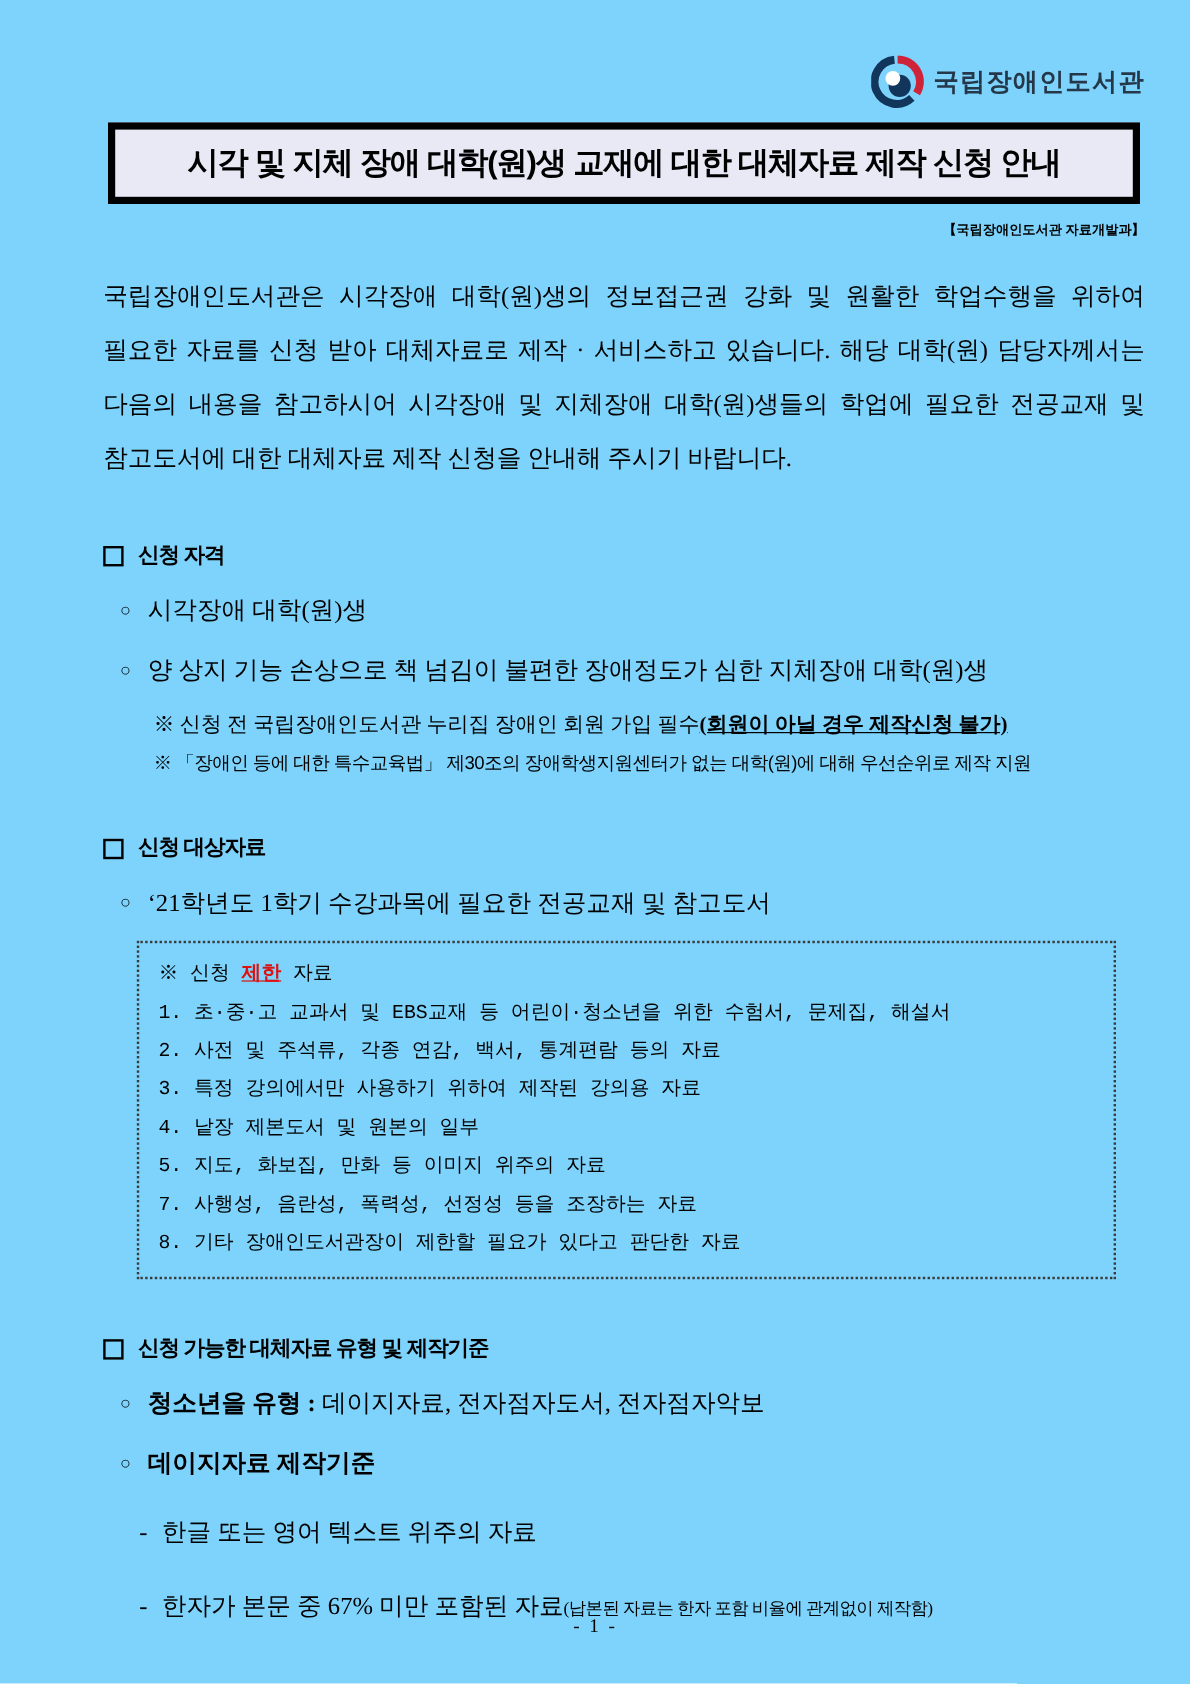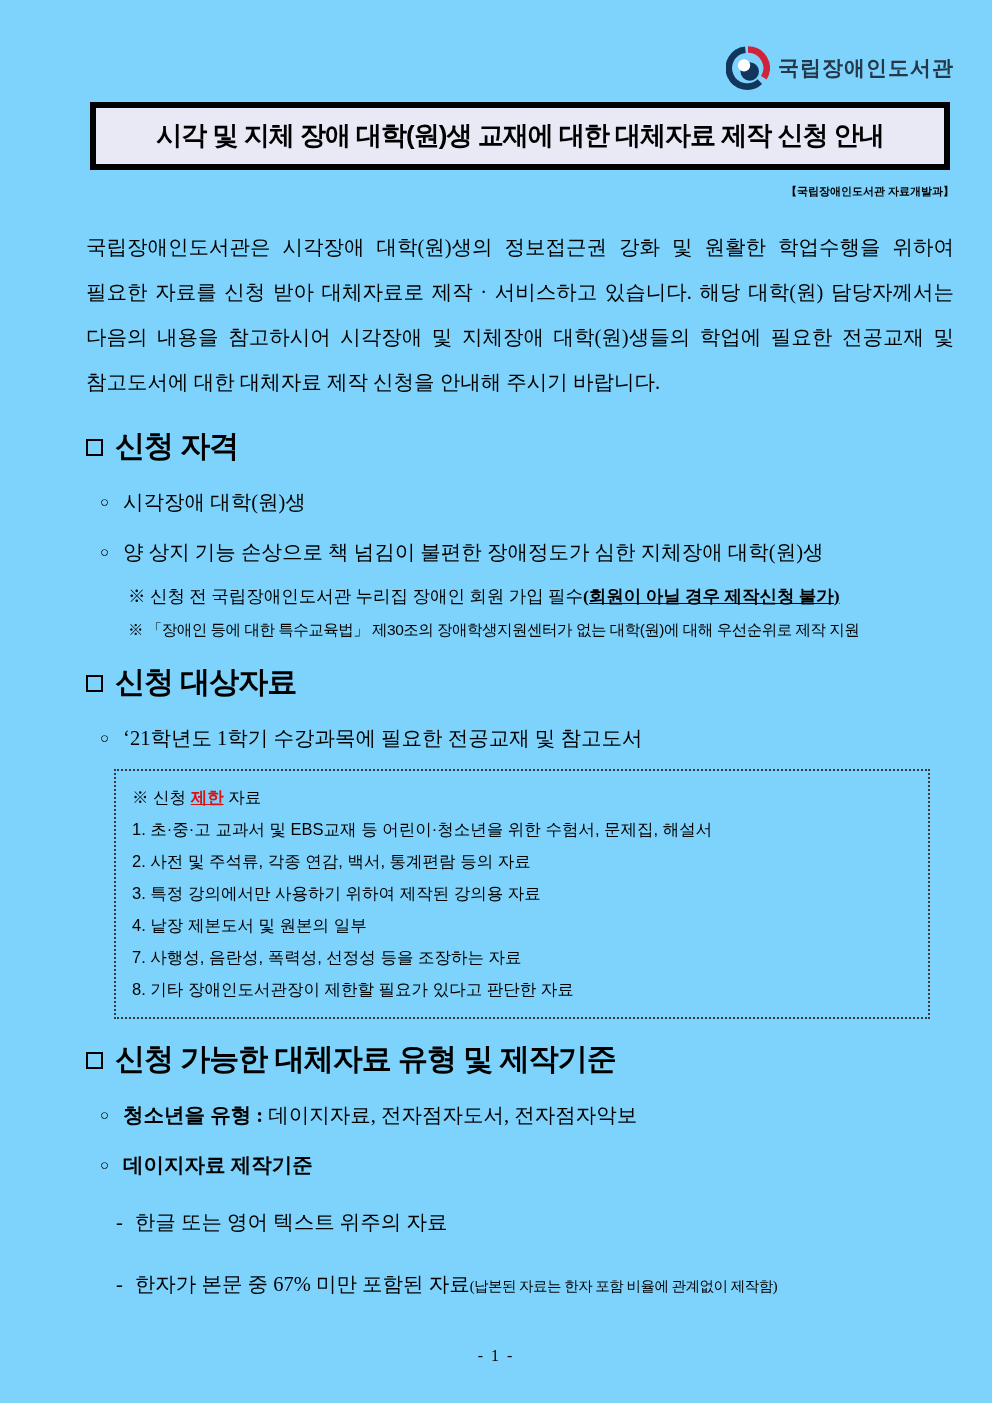--- a/index.html
+++ b/index.html
@@ -34,44 +34,44 @@
   
   .intro{
     margin-top:26px;
     font-size:20.5px;line-height:45px;
     text-align:justify;text-align-last:left;
     word-break:keep-all;
   }
   
   .sec-head{
     display:flex;align-items:center;gap:12px;
-    margin-top:20px;
+    margin-top:45px;
     font-family:"Liberation Sans", sans-serif;
-    font-weight:bold;font-size:30px;letter-spacing:-1px;
+    font-weight:bold;font-size:18px;letter-spacing:-1px;
   }
   .sq{width:13px;height:13px;border:2px solid #000;flex:0 0 auto;margin-top:2px;}
   
   .o-item{
     display:flex;gap:14px;
     margin:20px 0 0 14px;
     font-size:20.5px;line-height:30px;
     word-break:keep-all;
   }
   .o-mark{font-size:15px;line-height:30px;flex:0 0 auto;}
   .o-item .lbl-bold{font-weight:bold;}
   
   .note1{margin:16px 0 0 42px;font-size:17.5px;line-height:26px;word-break:keep-all;}
   .note1 .emph{font-weight:bold;text-decoration:underline;}
   .note2{margin:9px 0 0 42px;font-family:"Liberation Sans", sans-serif;font-size:15.5px;letter-spacing:-0.5px;line-height:24px;word-break:keep-all;}
   
   .dash-box{
     margin:16px 24px 0 28px;
     border:2px dotted #3a3a3a;
     padding:10px 14px 12px 16px;
-    font-family:Liberation Sans, sans-serif;
+    font-family:Liberation Mono, monospace;
     font-size:16.5px;line-height:32px;
     word-break:keep-all;
   }
   .dash-box .box-title{display:block;}
   .dash-box .red-emph{color:#dd1111;text-decoration:underline;font-weight:bold;}
   .box-item{padding-left:25px;text-indent:-25px;}
   
   .dash-item{
     display:flex;gap:12px;
     margin:22px 0 0 30px;
@@ -133,20 +133,21 @@
     <span class="o-mark">○</span>
     <span>‘21학년도 1학기 수강과목에 필요한 전공교재 및 참고도서</span>
   </div>
 
   <div class="dash-box">
     <span class="box-title"><span>※ 신청 </span><span class="red-emph">제한</span><span> 자료</span></span>
     <div class="box-item">1. 초·중·고 교과서 및 EBS교재 등 어린이·청소년을 위한 수험서, 문제집, 해설서</div>
     <div class="box-item">2. 사전 및 주석류, 각종 연감, 백서, 통계편람 등의 자료</div>
     <div class="box-item">3. 특정 강의에서만 사용하기 위하여 제작된 강의용 자료</div>
     <div class="box-item">4. 낱장 제본도서 및 원본의 일부</div>
+    <div class="box-item">5. 지도, 화보집, 만화 등 이미지 위주의 자료</div>
     <div class="box-item">7. 사행성, 음란성, 폭력성, 선정성 등을 조장하는 자료</div>
     <div class="box-item">8. 기타 장애인도서관장이 제한할 필요가 있다고 판단한 자료</div>
   </div>
 
   <div class="sec-head">
     <span class="sq"></span>
     <span>신청 가능한 대체자료 유형 및 제작기준</span>
   </div>
   <div class="o-item">
     <span class="o-mark">○</span>

